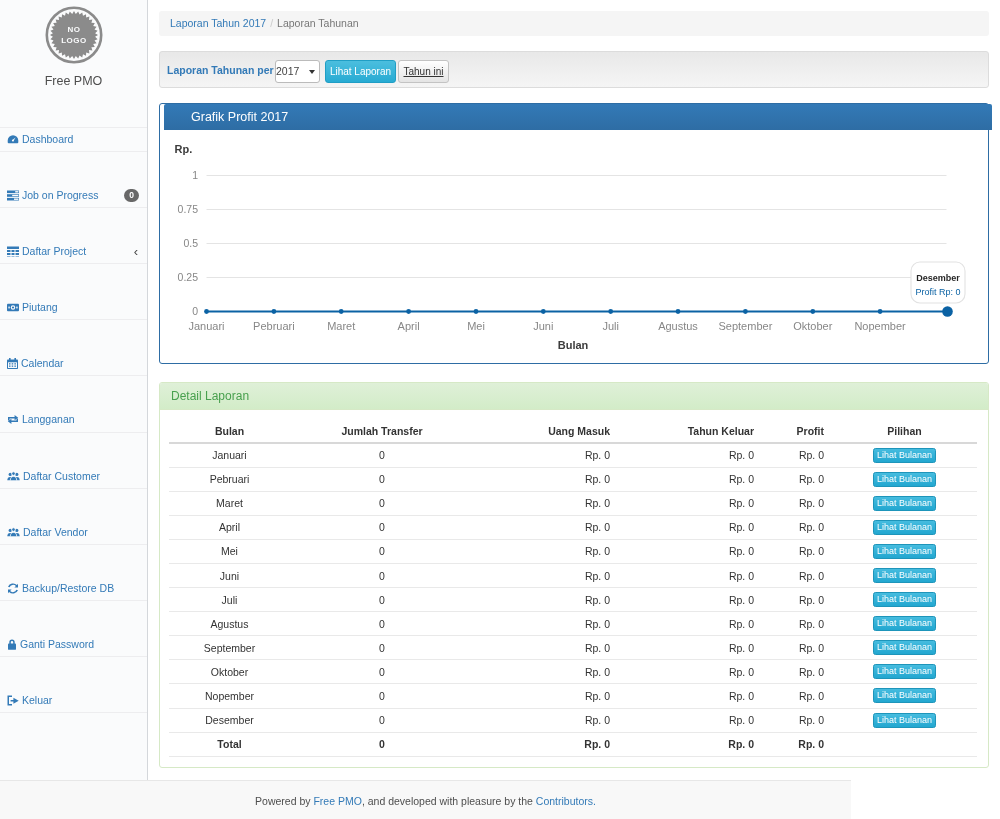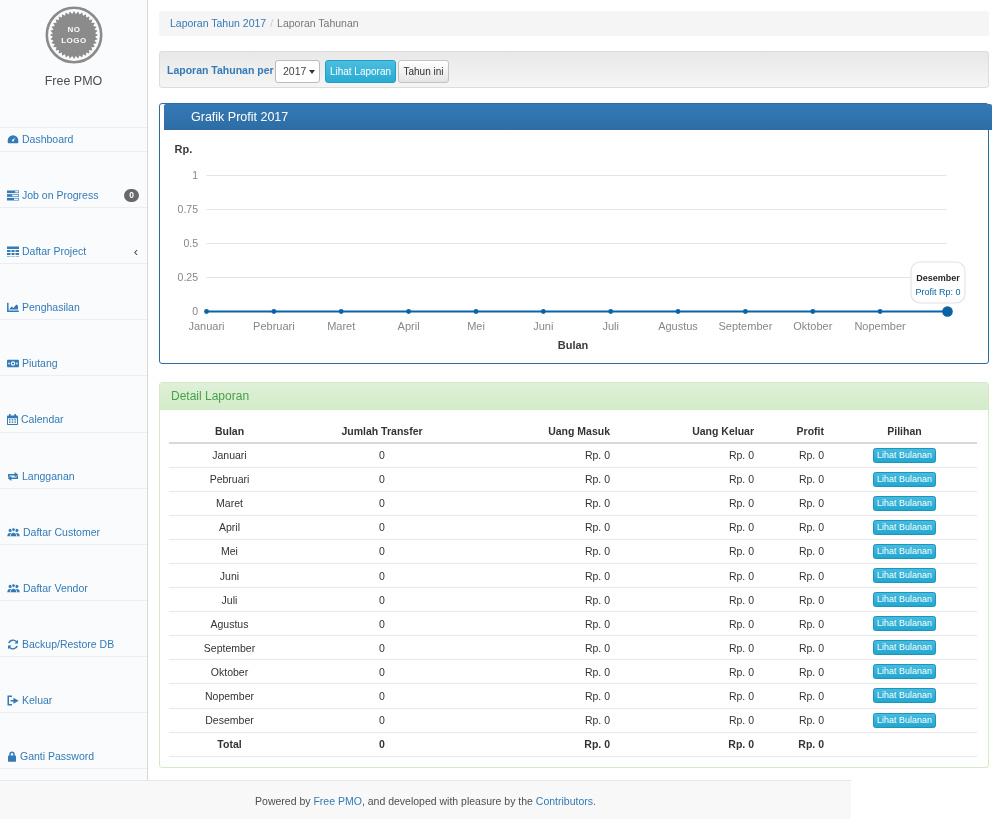--- a/index.html
+++ b/index.html
@@ -16,25 +16,25 @@
 .mi svg{vertical-align:-2px;margin-right:3px;}
 .badge0{position:absolute;right:8px;top:5px;width:15px;height:13px;border-radius:8px;background:#686868;color:#fff;font-size:8.5px;text-align:center;line-height:13px;font-weight:bold;}
 .chev{position:absolute;right:9px;top:0px;color:#484848;font-size:13px;}
 
 #bc{left:159px;top:11px;width:830px;height:25px;background:#f5f5f5;border-radius:3px;font-size:10.5px;line-height:25px;padding-left:11px;box-sizing:border-box;color:#777;}
 #bc a{color:#337ab7;}
 #bc .sep{color:#ccc;padding:0 4px;}
 
 #well{left:159px;top:51px;width:830px;height:37px;background:linear-gradient(#e8e8e8,#f5f5f5);border:1px solid #dcdcdc;border-radius:3px;box-sizing:border-box;}
 #well .lbl{position:absolute;left:7px;top:0;line-height:36px;font-size:10.5px;font-weight:bold;color:#337ab7;}
-#sel{position:absolute;left:115px;top:8px;width:45px;height:23px;background:#fff;border:1px solid #bbb;border-radius:3px;box-sizing:border-box;font-size:10.5px;color:#444;line-height:21px;padding-left:7px;}
+#sel{position:absolute;left:115px;top:8px;width:45px;height:23px;background:#fff;border:1px solid #bbb;border-radius:3px;box-sizing:border-box;font-size:10.5px;color:#444;line-height:21px;padding-left:0;}
 #sel .car{position:absolute;right:4.5px;top:9px;width:0;height:0;border-left:3.5px solid transparent;border-right:3.5px solid transparent;border-top:4px solid #333;}
 .btn{position:absolute;height:23px;border-radius:3px;box-sizing:border-box;font-size:10px;text-align:center;}
 #btn1{left:165px;top:8px;width:71px;background:linear-gradient(#4bbede,#28abd3);border:1px solid #209ec5;color:#fff;line-height:21px;}
-#btn2{left:238px;top:8px;width:51px;background:linear-gradient(#ffffff,#e4e4e4);border:1px solid #c3c3c3;color:#333;line-height:21px;}
+#btn2{left:238px;top:8px;width:51px;background:linear-gradient(#ffffff,#e4e4e4);border:1px solid #c3c3c3;color:#333;line-height:21px;text-decoration:underline;}
 
 #p1{left:159px;top:103px;width:830px;height:261px;border:1px solid #2e6da4;border-radius:3px;box-sizing:border-box;background:#fff;}
 #p1h{position:absolute;left:4px;top:0;width:100%;height:26px;background:linear-gradient(#337ab7,#2e6da4);border-radius:2px 2px 0 0;color:#fff;font-size:12.5px;line-height:26px;padding-left:27px;box-sizing:border-box;}
 
 #p2{left:159px;top:382px;width:830px;height:386px;border:1px solid #d6e9c6;border-radius:3px;box-sizing:border-box;background:#fff;}
 #p2h{position:absolute;left:0;top:0;width:100%;height:27px;background:linear-gradient(#dff0d8,#d2ecc8);border-bottom:1px solid #d6e9c6;border-radius:2px 2px 0 0;color:#48a04e;font-size:12px;line-height:26px;padding-left:11px;box-sizing:border-box;}
 
 #tbl{position:absolute;left:9px;top:27px;border-collapse:collapse;table-layout:fixed;width:808px;font-size:10.5px;color:#333;}
 #tbl th{font-weight:bold;}
 #tbl thead th{height:26.5px;border-bottom:2px solid #d8d8d8;vertical-align:bottom;padding:0 0 5px 0;}
@@ -72,24 +72,20 @@
           <rect x="5.2" y="4.8" width="6.2" height="1.4"></rect>
           <rect x="7" y="8.5" width="4.4" height="1.4"></rect>
         </g>
       </svg>Job on Progress<span class="badge0">0</span></a>
 <a class="mi"><svg width="12" height="11" viewBox="0 0 12 11">
         <rect x="0" y="0.5" width="12" height="10" fill="#337ab7"></rect>
         <g stroke="#fafbfc" stroke-width="1">
           <path d="M0,3.5 H12 M0,6.5 H12 M0,9.5 H12 M4,3.5 V11 M8,3.5 V11"></path>
         </g>
       </svg>Daftar Project<span class="chev">‹</span></a>
-<a class="mi"><svg width="12" height="11" viewBox="0 0 12 11">
-        <path d="M0.8 0.8 V9.2 H11.8" stroke="#337ab7" stroke-width="1.5" fill="none"></path>
-        <path d="M2 7.5 L4.6 4.4 L6.4 6 L9.4 2.4 L11 3.8 V7.5 Z" fill="#337ab7"></path>
-      </svg>Penghasilan</a>
 <a class="mi"><svg width="12" height="11" viewBox="0 0 13 11">
         <rect x="0" y="1.5" width="13" height="8" rx="1" fill="#337ab7"></rect>
         <circle cx="6.5" cy="5.5" r="2.4" fill="#fafbfc"></circle>
         <circle cx="6.5" cy="5.5" r="1.2" fill="#337ab7"></circle>
         <rect x="1.5" y="4.5" width="1.5" height="2" fill="#fafbfc"></rect>
         <rect x="10" y="4.5" width="1.5" height="2" fill="#fafbfc"></rect>
       </svg>Piutang</a>
 <a class="mi"><svg width="11" height="11" viewBox="0 0 11 11">
         <rect x="0" y="1.5" width="11" height="9.5" rx="0.8" fill="#337ab7"></rect>
         <rect x="2" y="0" width="1.6" height="3" fill="#337ab7"></rect>
@@ -129,30 +125,30 @@
           <circle cx="6.5" cy="2.6" r="1.8" stroke="#fafbfc" stroke-width="0.8"></circle>
           <path d="M3.3 9.7 Q3.3 5.4 6.5 5.4 Q9.7 5.4 9.7 9.7 Z" stroke="#fafbfc" stroke-width="0.8"></path>
         </g>
       </svg>Daftar Vendor</a>
 <a class="mi"><svg width="12" height="11" viewBox="0 0 12 11">
         <g fill="#337ab7">
           <path d="M11 0.8 V4.4 H7.4 L8.9 2.9 A3.9 3.9 0 0 0 2.6 4.3 L1 3.7 A5.6 5.6 0 0 1 9.9 1.9 Z"></path>
           <path d="M1 10.2 V6.6 H4.6 L3.1 8.1 A3.9 3.9 0 0 0 9.4 6.7 L11 7.3 A5.6 5.6 0 0 1 2.1 9.1 Z"></path>
         </g>
       </svg>Backup/Restore DB</a>
-<a class="mi"><svg width="12" height="11" viewBox="0 0 12 11">
-        <g fill="#337ab7">
-          <path d="M0.5 0.5 H5 V2 H2 V9 H5 V10.5 H0.5 Z"></path>
-          <path d="M6.4 2.7 V4.9 H3.6 V6.6 H6.4 V8.8 L11.7 5.75 Z"></path>
-        </g>
-      </svg>Keluar</a>
 <a class="mi"><svg width="10" height="11" viewBox="0 0 10 11">
         <path d="M5 0.4 A2.7 2.7 0 0 0 2.3 3.1 V5.4 H3.8 V3.2 A1.2 1.2 0 0 1 6.2 3.2 V5.4 H7.7 V3.1 A2.7 2.7 0 0 0 5 0.4 Z" fill="#337ab7"></path>
         <rect x="1" y="4.6" width="8" height="6.2" rx="0.9" fill="#337ab7"></rect>
       </svg>Ganti Password</a>
+<a class="mi"><svg width="12" height="11" viewBox="0 0 12 11">
+        <g fill="#337ab7">
+          <path d="M0.5 0.5 H5 V2 H2 V9 H5 V10.5 H0.5 Z"></path>
+          <path d="M6.4 2.7 V4.9 H3.6 V6.6 H6.4 V8.8 L11.7 5.75 Z"></path>
+        </g>
+      </svg>Keluar</a>
 </div>
 <div id="bc" class="abs"><a>Laporan Tahun 2017</a><span class="sep">/</span>Laporan Tahunan</div>
 <div id="well" class="abs">
   <span class="lbl">Laporan Tahunan per</span>
   <span id="sel">2017<span class="car"></span></span>
   <span id="btn1" class="btn">Lihat Laporan</span>
   <span id="btn2" class="btn">Tahun ini</span>
 </div>
 <div id="p1" class="abs">
   <div id="p1h">Grafik Profit 2017</div>
@@ -207,21 +203,21 @@
         <col style="width:144px">
         <col style="width:144px">
         <col style="width:70px">
         <col style="width:145px">
       </colgroup>
   <thead>
         <tr>
           <th class="tc">Bulan</th>
           <th class="tc">Jumlah Transfer</th>
           <th class="tr">Uang Masuk</th>
-          <th class="tr">Uang Keluar</th>
+          <th class="tr">Tahun Keluar</th>
           <th class="tr">Profit</th>
           <th class="tc">Pilihan</th>
         </tr>
       </thead>
   <tbody id="tbody">
 <tr>
           <td class="tc">Januari</td>
           <td class="tc">0</td>
           <td class="tr">Rp. 0</td>
           <td class="tr">Rp. 0</td>

